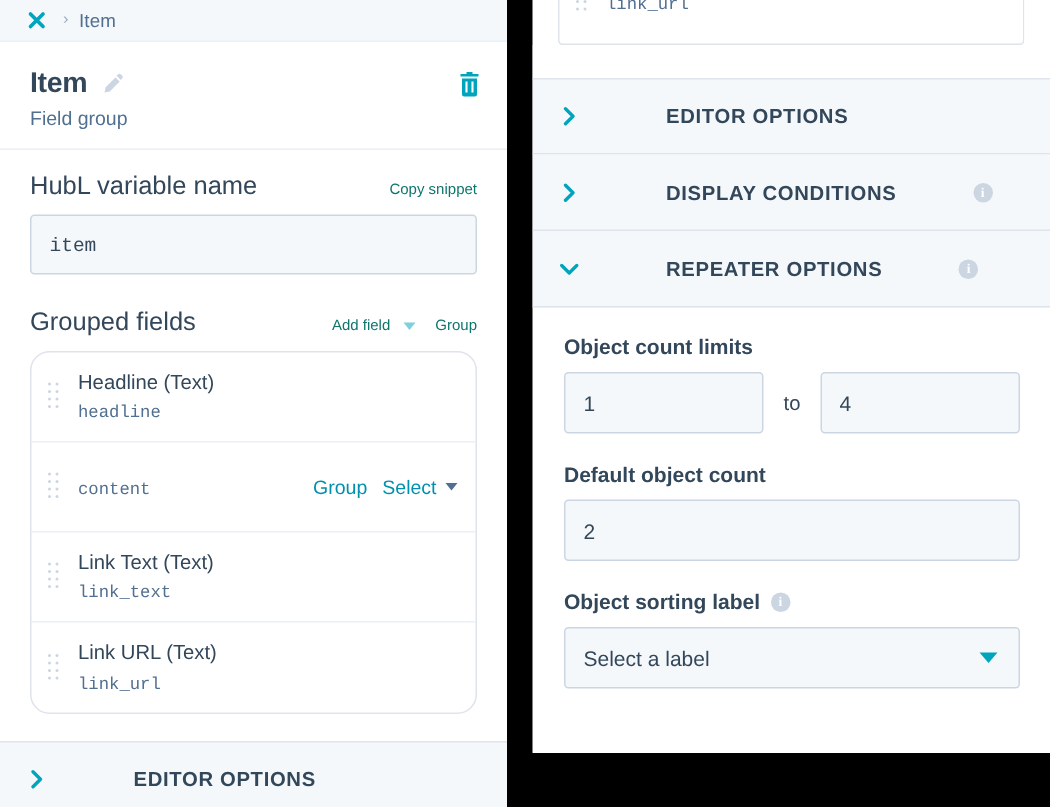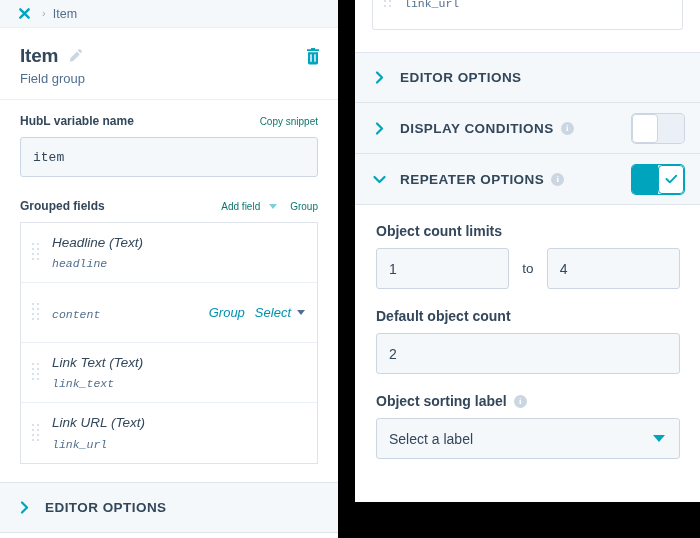--- a/index.html
+++ b/index.html
@@ -108,23 +108,23 @@
   .field-section {
     padding: 14px 20px 0 20px;
   }
   .row-label {
     display: flex;
     align-items: baseline;
     justify-content: space-between;
     margin-bottom: 9px;
   }
   .lbl {
-    font-size: 12px;
-    color: #33475b;
-    font-weight: 700;
+    font-size: 17px;
+    color: #33475b;
+    font-weight: 400;
   }
   .link {
     font-size: 10px;
     color: #0f766e;
     cursor: pointer;
   }
   .link-grp { display: flex; align-items: center; gap: 4px; }
 
   .caret-down {
     display: inline-block;
@@ -145,25 +145,24 @@
     align-items: center;
     padding: 0 12px;
     font-family: "Liberation Mono", monospace;
     font-size: 13px;
     color: #33475b;
     cursor: text;
   }
 
   .fields-card {
     border: 1px solid #dfe3eb;
-    border-radius: 0;
+    border-radius: 13px;
     margin-top: 2px;
     background: #fff;
     overflow: hidden;
-    font-style: italic;
   }
   .field-row {
     display: flex;
     align-items: center;
     padding: 10px 12px 11px 11px;
     border-bottom: 1px solid #eaf0f6;
     min-height: 60px;
     position: relative;
   }
   .field-row:last-child { border-bottom: none; }
@@ -209,20 +208,21 @@
 
   .accordion-header {
     background: #f5f8fa;
     border-top: 1px solid #dfe3eb;
     border-bottom: 1px solid #dfe3eb;
     height: 51px;
     display: flex;
     align-items: center;
     padding: 0 16px 0 17px;
     cursor: pointer;
+    gap: 44px;
   }
   .acc-chev {
     color: #00a4bd;
     width: 14px;
     flex: none;
     display: inline-flex;
     align-items: center;
     justify-content: center;
     margin-right: 14px;
   }

